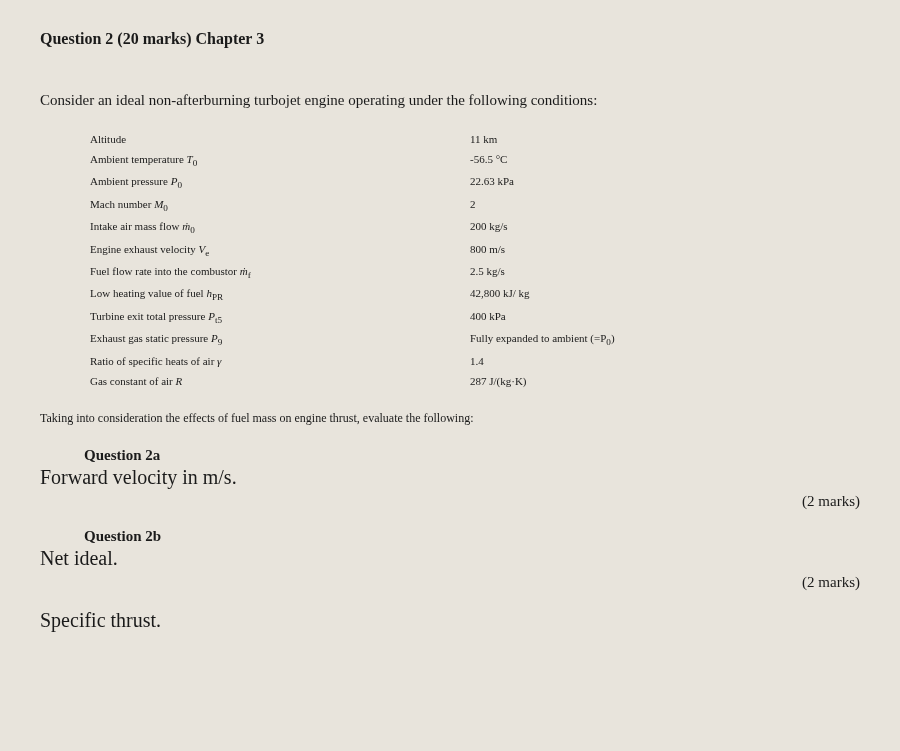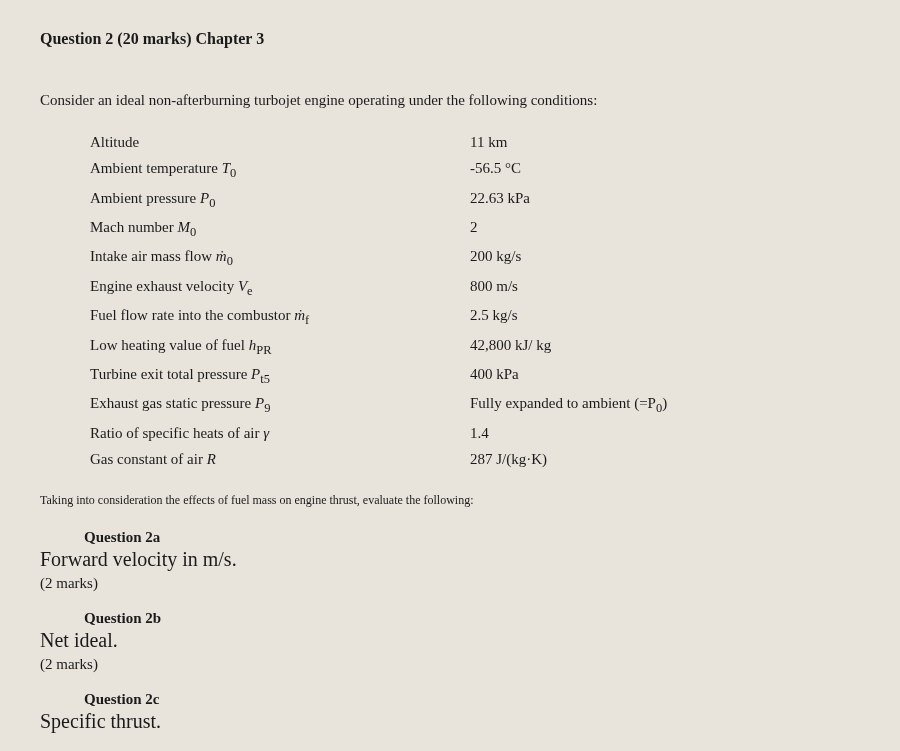--- a/index.html
+++ b/index.html
@@ -36,21 +36,21 @@
       margin-bottom: 18px;
     }
 
     .conditions-table table {
       border-collapse: collapse;
     }
 
     .conditions-table table td {
       padding: 1.5px 0;
       vertical-align: top;
-      font-size: 15px;
+      font-size: 11px;
       line-height: 1.55;
       margin-left: 32px;
     }
 
     .conditions-table table td:first-child {
       width: 380px;
       padding-right: 40px;
     }
 
     .conditions-table table td:last-child {
@@ -73,20 +73,21 @@
       margin-bottom: 2px;
       margin-left: 44px;
     }
 
     .sub-question-body {
       font-size: 20px;
       margin-bottom: 4px;
     }
 
     .marks-right {
+      text-align: right;
       font-size: 15px;
       margin-bottom: 18px;
     }
   </style>
 </head>
 <body>
 
 <div>
   <p class="question-header">Question 2 (20 marks) Chapter 3</p>
 </div>
@@ -159,16 +160,15 @@
       <p class="sub-question-header">Question 2a</p>
       <p class="sub-question-body">Forward velocity in m/s.</p>
       <p class="marks-right">(2 marks)</p>
     </div>
     <div class="sub-question">
       <p class="sub-question-header">Question 2b</p>
       <p class="sub-question-body">Net ideal.</p>
       <p class="marks-right">(2 marks)</p>
     </div>
     <div class="sub-question">
-      <p class="sub-question-header">Question 2c</p>
       <p class="sub-question-body">Specific thrust.</p>
     </div>
   </div>
 
 </body></html>

